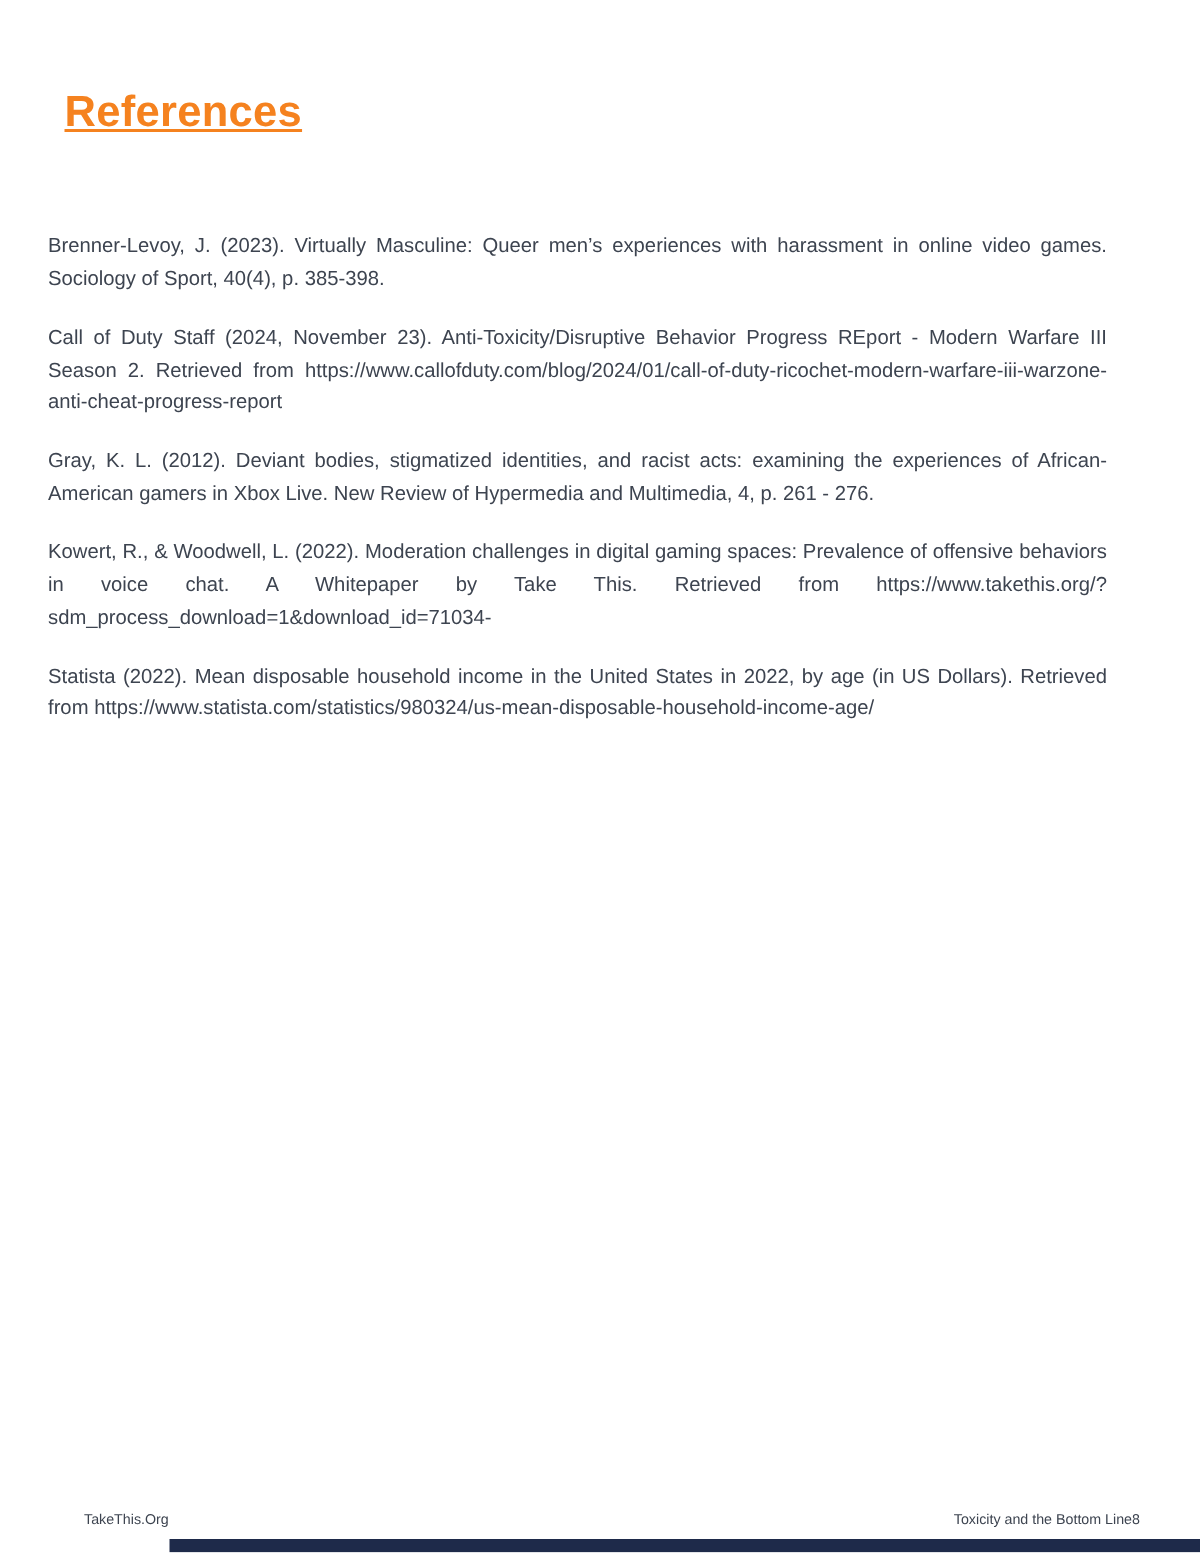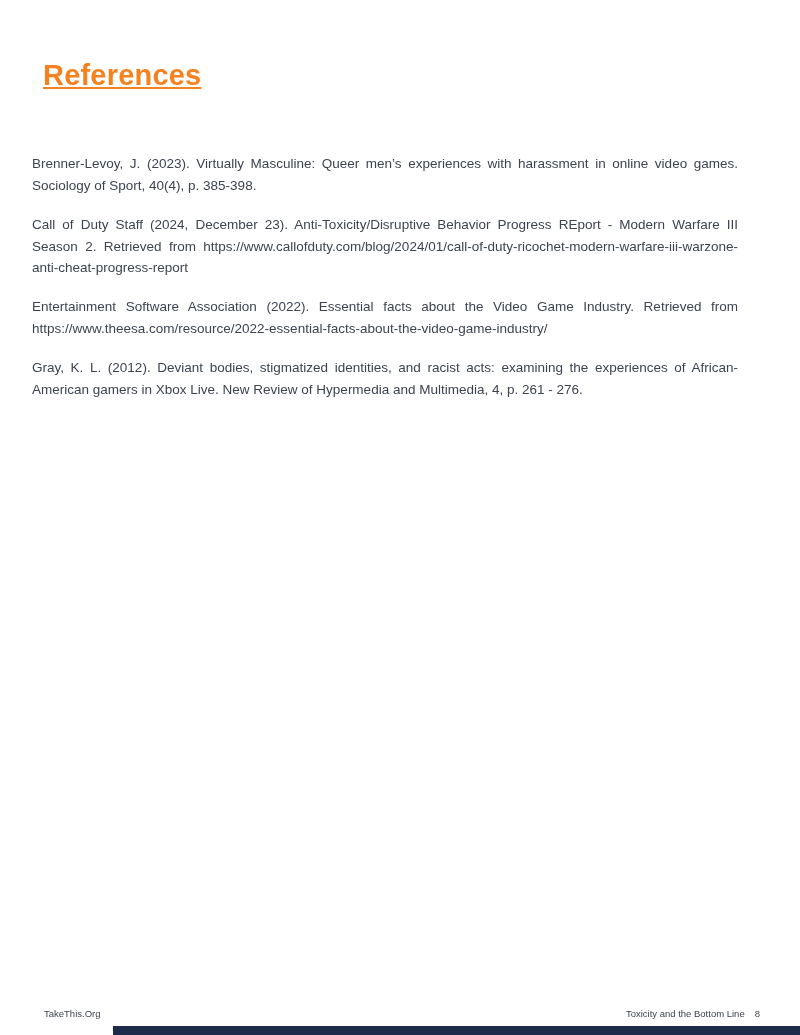--- a/index.html
+++ b/index.html
@@ -46,53 +46,53 @@
     position: absolute;
     left: 0;
     right: 0;
     bottom: 16px;
     height: 14px;
     font-size: 9.5px;
     color: #3d4450;
   }
   .footer-left {
     position: absolute;
-    left: 44px;
+    left: 56px;
     bottom: 0;
     text-align: right;
   }
   .footer-right {
     position: absolute;
     right: 40px;
     bottom: 0;
     display: flex;
-    gap: 10px;
     align-items: baseline;
   }
   .bottom-bar {
     position: absolute;
     left: 113px;
     right: 0;
     bottom: 0;
     height: 9px;
     background: #1e2a4a;
   }
 </style>
 </head>
 <body>
 
 <div class="page">
 
   <h1 class="page-title">References</h1>
 
   <div class="refs">
     <p class="ref">Brenner-Levoy, J. (2023). Virtually Masculine: Queer men’s experiences with harassment in online video games. Sociology of Sport, 40(4), p. 385-398.</p>
-    <p class="ref">Call of Duty Staff (2024, December 23). Anti-Toxicity/Disruptive Behavior Progress REport - Modern Warfare III Season 2. Retrieved from https://www.callofduty.com/blog/2024/01/call-of-duty-ricochet-modern-warfare-iii-warzone-anti-cheat-progress-report</p>
-    <p class="ref">Entertainment Software Association (2022). Essential facts about the Video Game Industry. Retrieved from https://www.theesa.com/resource/2022-essential-facts-about-the-video-game-industry/</p>
+    <p class="ref">Call of Duty Staff (2024, November 23). Anti-Toxicity/Disruptive Behavior Progress REport - Modern Warfare III Season 2. Retrieved from https://www.callofduty.com/blog/2024/01/call-of-duty-ricochet-modern-warfare-iii-warzone-anti-cheat-progress-report</p>
     <p class="ref">Gray, K. L. (2012). Deviant bodies, stigmatized identities, and racist acts: examining the experiences of African-American gamers in Xbox Live. New Review of Hypermedia and Multimedia, 4, p. 261 - 276.</p>
+    <p class="ref">Kowert, R., &amp; Woodwell, L. (2022). Moderation challenges in digital gaming spaces: Prevalence of offensive behaviors in voice chat. A Whitepaper by Take This. Retrieved from https://www.takethis.org/?sdm_process_download=1&amp;download_id=71034-</p>
+    <p class="ref">Statista (2022). Mean disposable household income in the United States in 2022, by age (in US Dollars). Retrieved from https://www.statista.com/statistics/980324/us-mean-disposable-household-income-age/</p>
   </div>
 
   <div class="footer">
     <span class="footer-left">TakeThis.Org</span>
     <span class="footer-right">
       <span>Toxicity and the Bottom Line</span>
       <span>8</span>
     </span>
   </div>
 

